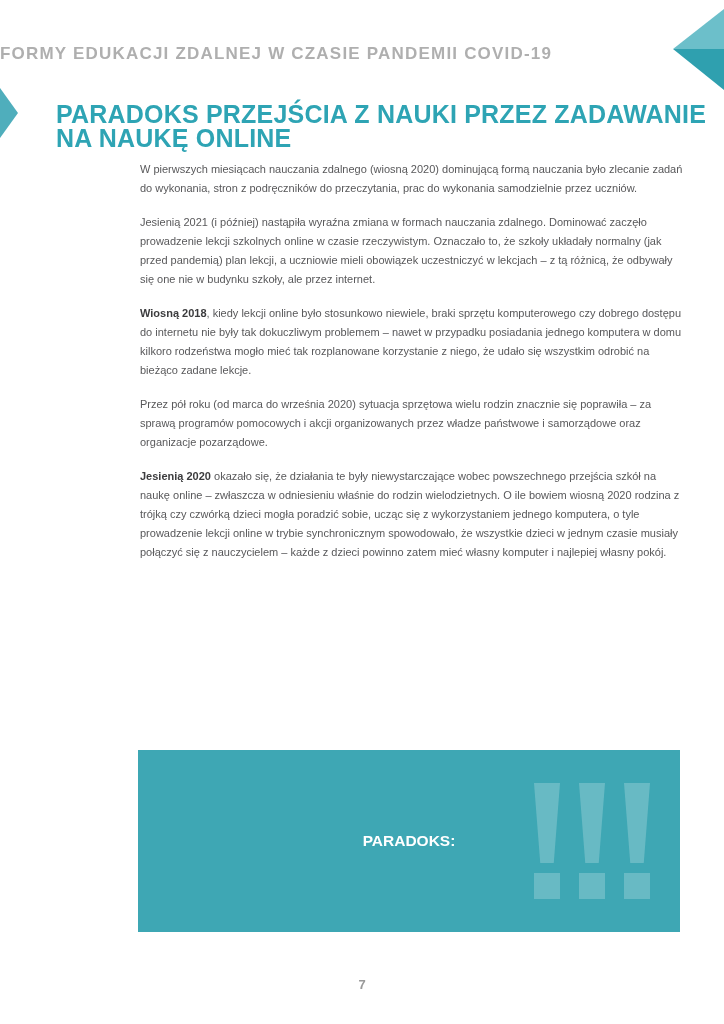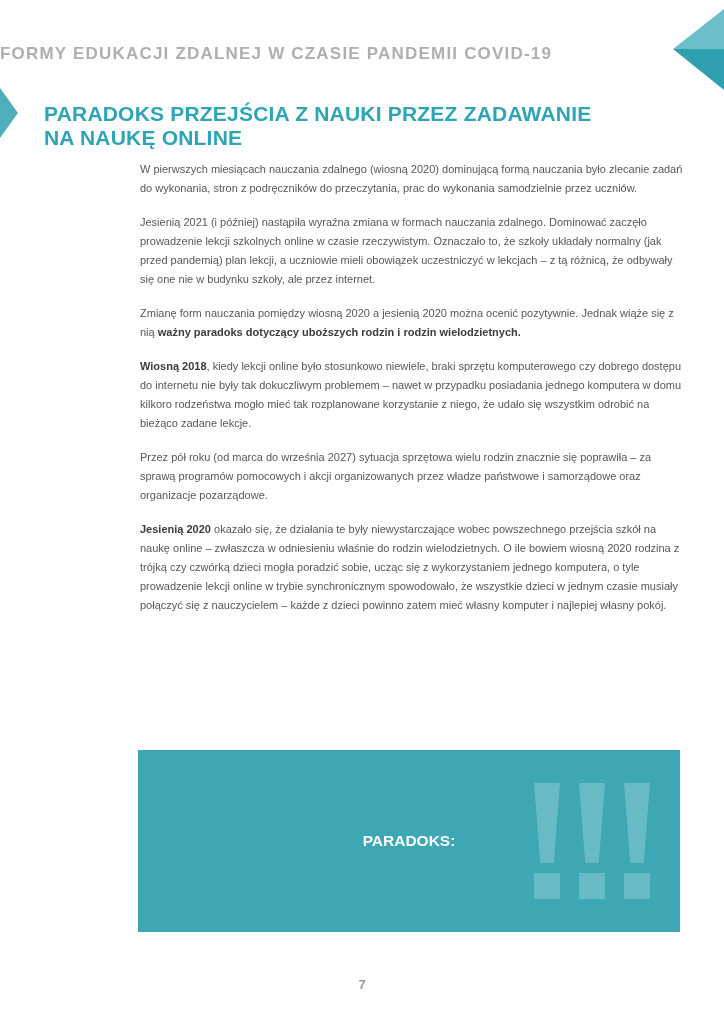--- a/index.html
+++ b/index.html
@@ -31,22 +31,22 @@
     background:#2fa0af;
     clip-path:polygon(0 0,100% 0,100% 100%);
   }
   .left-arrow{
     position:absolute;top:88px;left:0;width:18px;height:50px;
     background:#4faebc;
     clip-path:polygon(0 0,100% 50%,0 100%);
   }
   
   .section-heading{
-    position:absolute;left:44px;top:102px;margin:0;
-    font-size:21px;line-height:24px;font-weight:700;
+    position:absolute;left:56px;top:102px;margin:0;
+    font-size:25px;line-height:24px;font-weight:700;
     color:#2ea4b4;
     letter-spacing:.2px;
   }
   
   .body-col{
     position:absolute;left:140px;top:160px;width:545px;
     font-size:11px;line-height:19px;
     color:#58585a;
   }
   .body-col p{margin:0 0 15px 0;}
@@ -98,23 +98,22 @@
     <div class="ra-bottom"></div>
   </div>
 
   <div class="left-arrow"></div>
 
   <h1 class="section-heading"><span>PARADOKS PRZEJŚCIA Z NAUKI PRZEZ ZADAWANIE</span><br><span>NA NAUKĘ ONLINE</span></h1>
 
   <div class="body-col">
     <p>W pierwszych miesiącach nauczania zdalnego (wiosną 2020) dominującą formą nauczania było zlecanie zadań do wykonania, stron z podręczników do przeczytania, prac do wykonania samodzielnie przez uczniów.</p>
     <p>Jesienią 2021 (i później) nastąpiła wyraźna zmiana w formach nauczania zdalnego. Dominować zaczęło prowadzenie lekcji szkolnych online w czasie rzeczywistym. Oznaczało to, że szkoły układały normalny (jak przed pandemią) plan lekcji, a uczniowie mieli obowiązek uczestniczyć w lekcjach – z tą różnicą, że odbywały się one nie w budynku szkoły, ale przez internet.</p>
-    <p><span>Zmianę form nauczania pomiędzy wiosną 2020 a jesienią 2020 można ocenić pozytywnie. Jednak wiąże się z nią </span><strong>ważny paradoks dotyczący uboższych rodzin i rodzin wielodzietnych.</strong></p>
     <p><strong>Wiosną 2018</strong><span>, kiedy lekcji online było stosunkowo niewiele, braki sprzętu komputerowego czy dobrego dostępu do internetu nie były tak dokuczliwym problemem – nawet w przypadku posiadania jednego komputera w domu kilkoro rodzeństwa mogło mieć tak rozplanowane korzystanie z niego, że udało się wszystkim odrobić na bieżąco zadane lekcje.</span></p>
-    <p>Przez pół roku (od marca do września 2027) sytuacja sprzętowa wielu rodzin znacznie się poprawiła – za sprawą programów pomocowych i akcji organizowanych przez władze państwowe i samorządowe oraz organizacje pozarządowe.</p>
+    <p>Przez pół roku (od marca do września 2020) sytuacja sprzętowa wielu rodzin znacznie się poprawiła – za sprawą programów pomocowych i akcji organizowanych przez władze państwowe i samorządowe oraz organizacje pozarządowe.</p>
     <p><strong>Jesienią 2020</strong><span> okazało się, że działania te były niewystarczające wobec powszechnego przejścia szkół na naukę online – zwłaszcza w odniesieniu właśnie do rodzin wielodzietnych. O ile bowiem wiosną 2020 rodzina z trójką czy czwórką dzieci mogła poradzić sobie, ucząc się z wykorzystaniem jednego komputera, o tyle prowadzenie lekcji online w trybie synchronicznym spowodowało, że wszystkie dzieci w jednym czasie musiały połączyć się z nauczycielem – każde z dzieci powinno zatem mieć własny komputer i najlepiej własny pokój.</span></p>
   </div>
 
   <div class="callout">
     <div class="watermark">
       <span class="excl">
           <span class="bar"></span>
           <span class="dot"></span>
         </span>
       <span class="excl">

